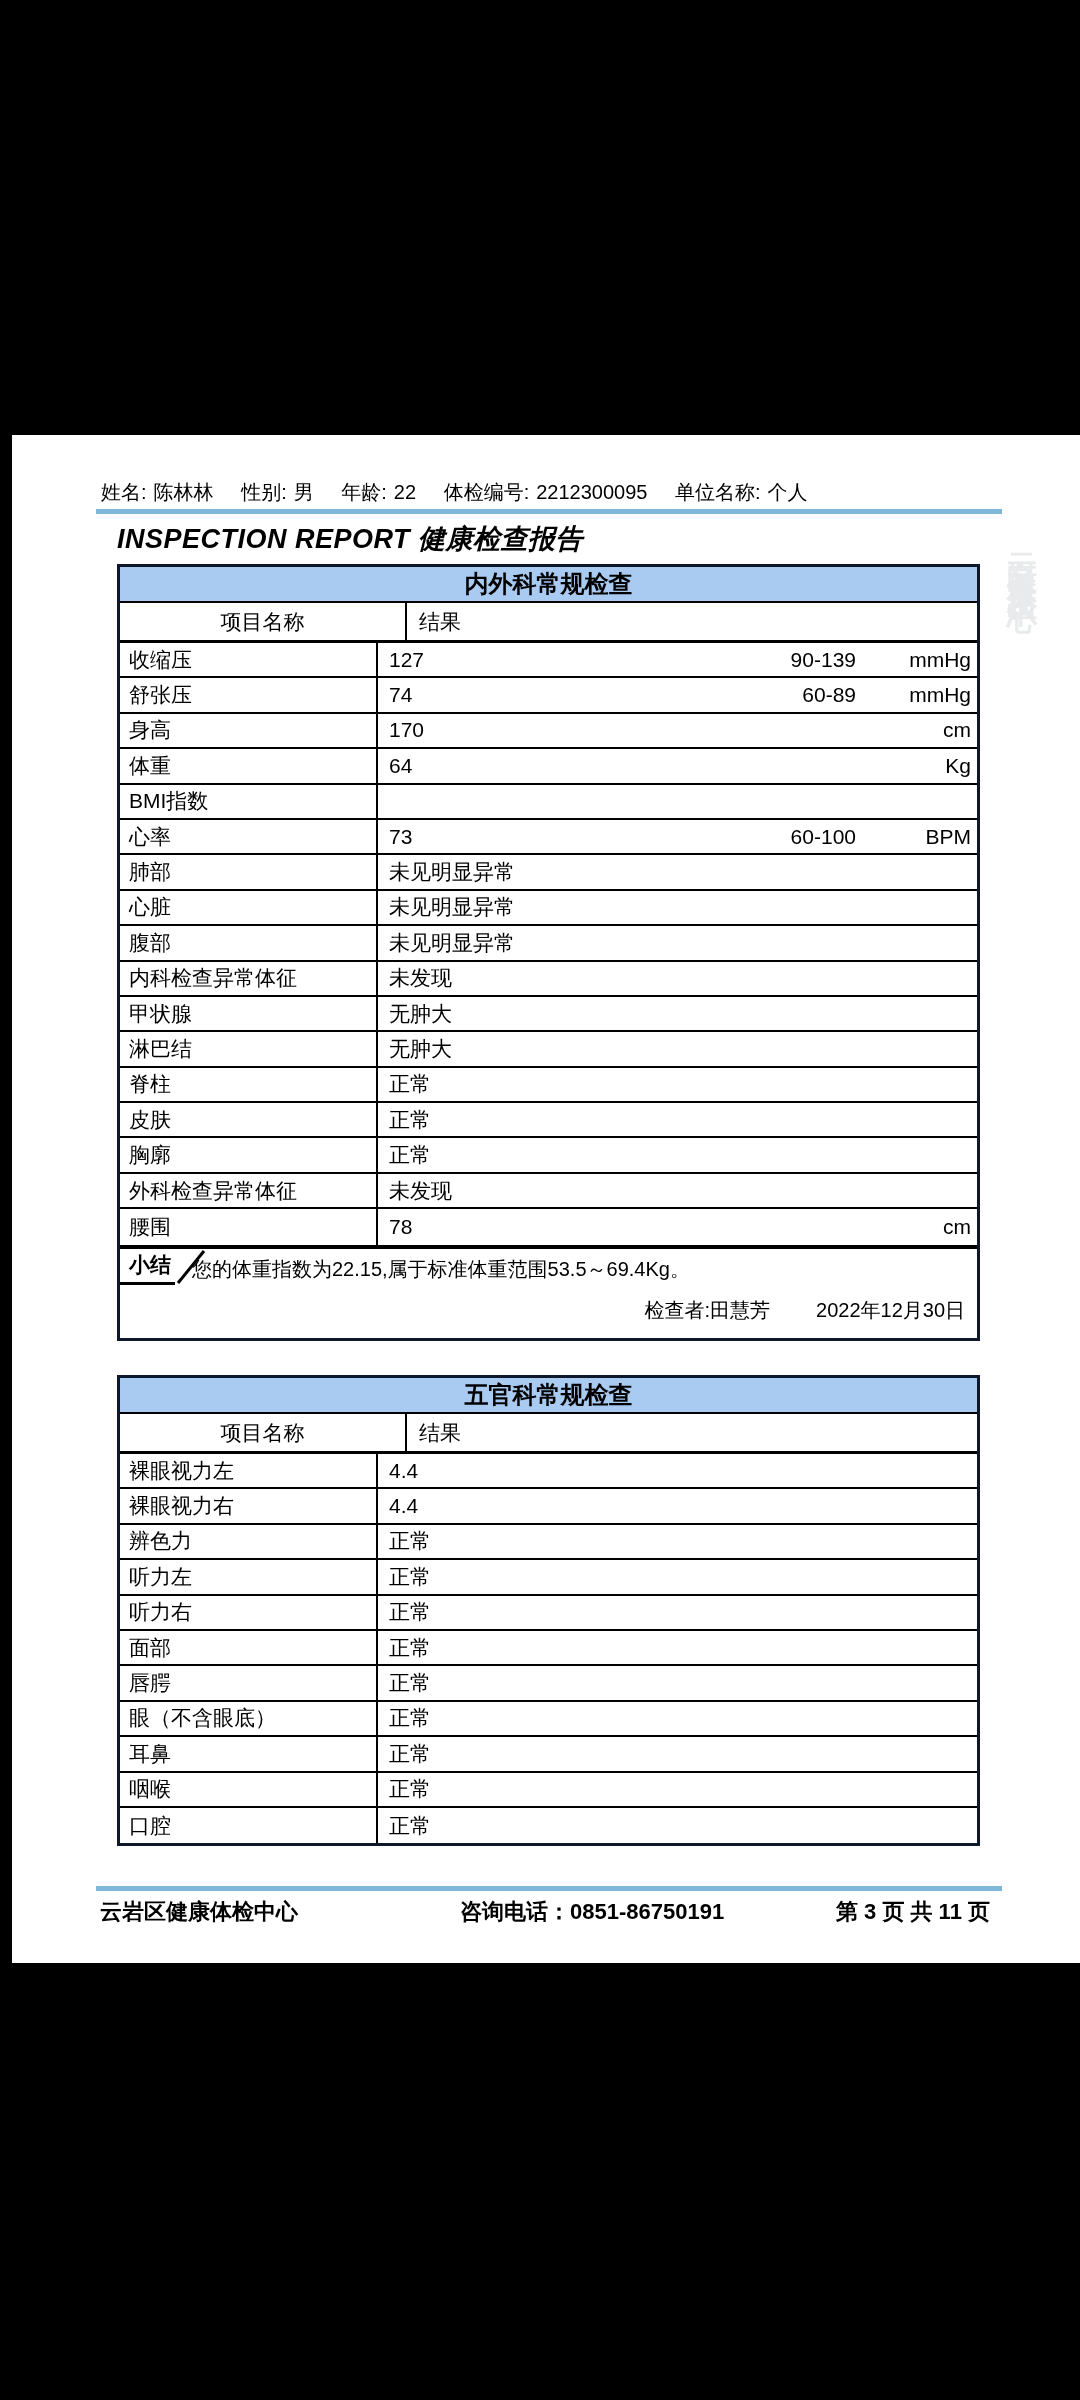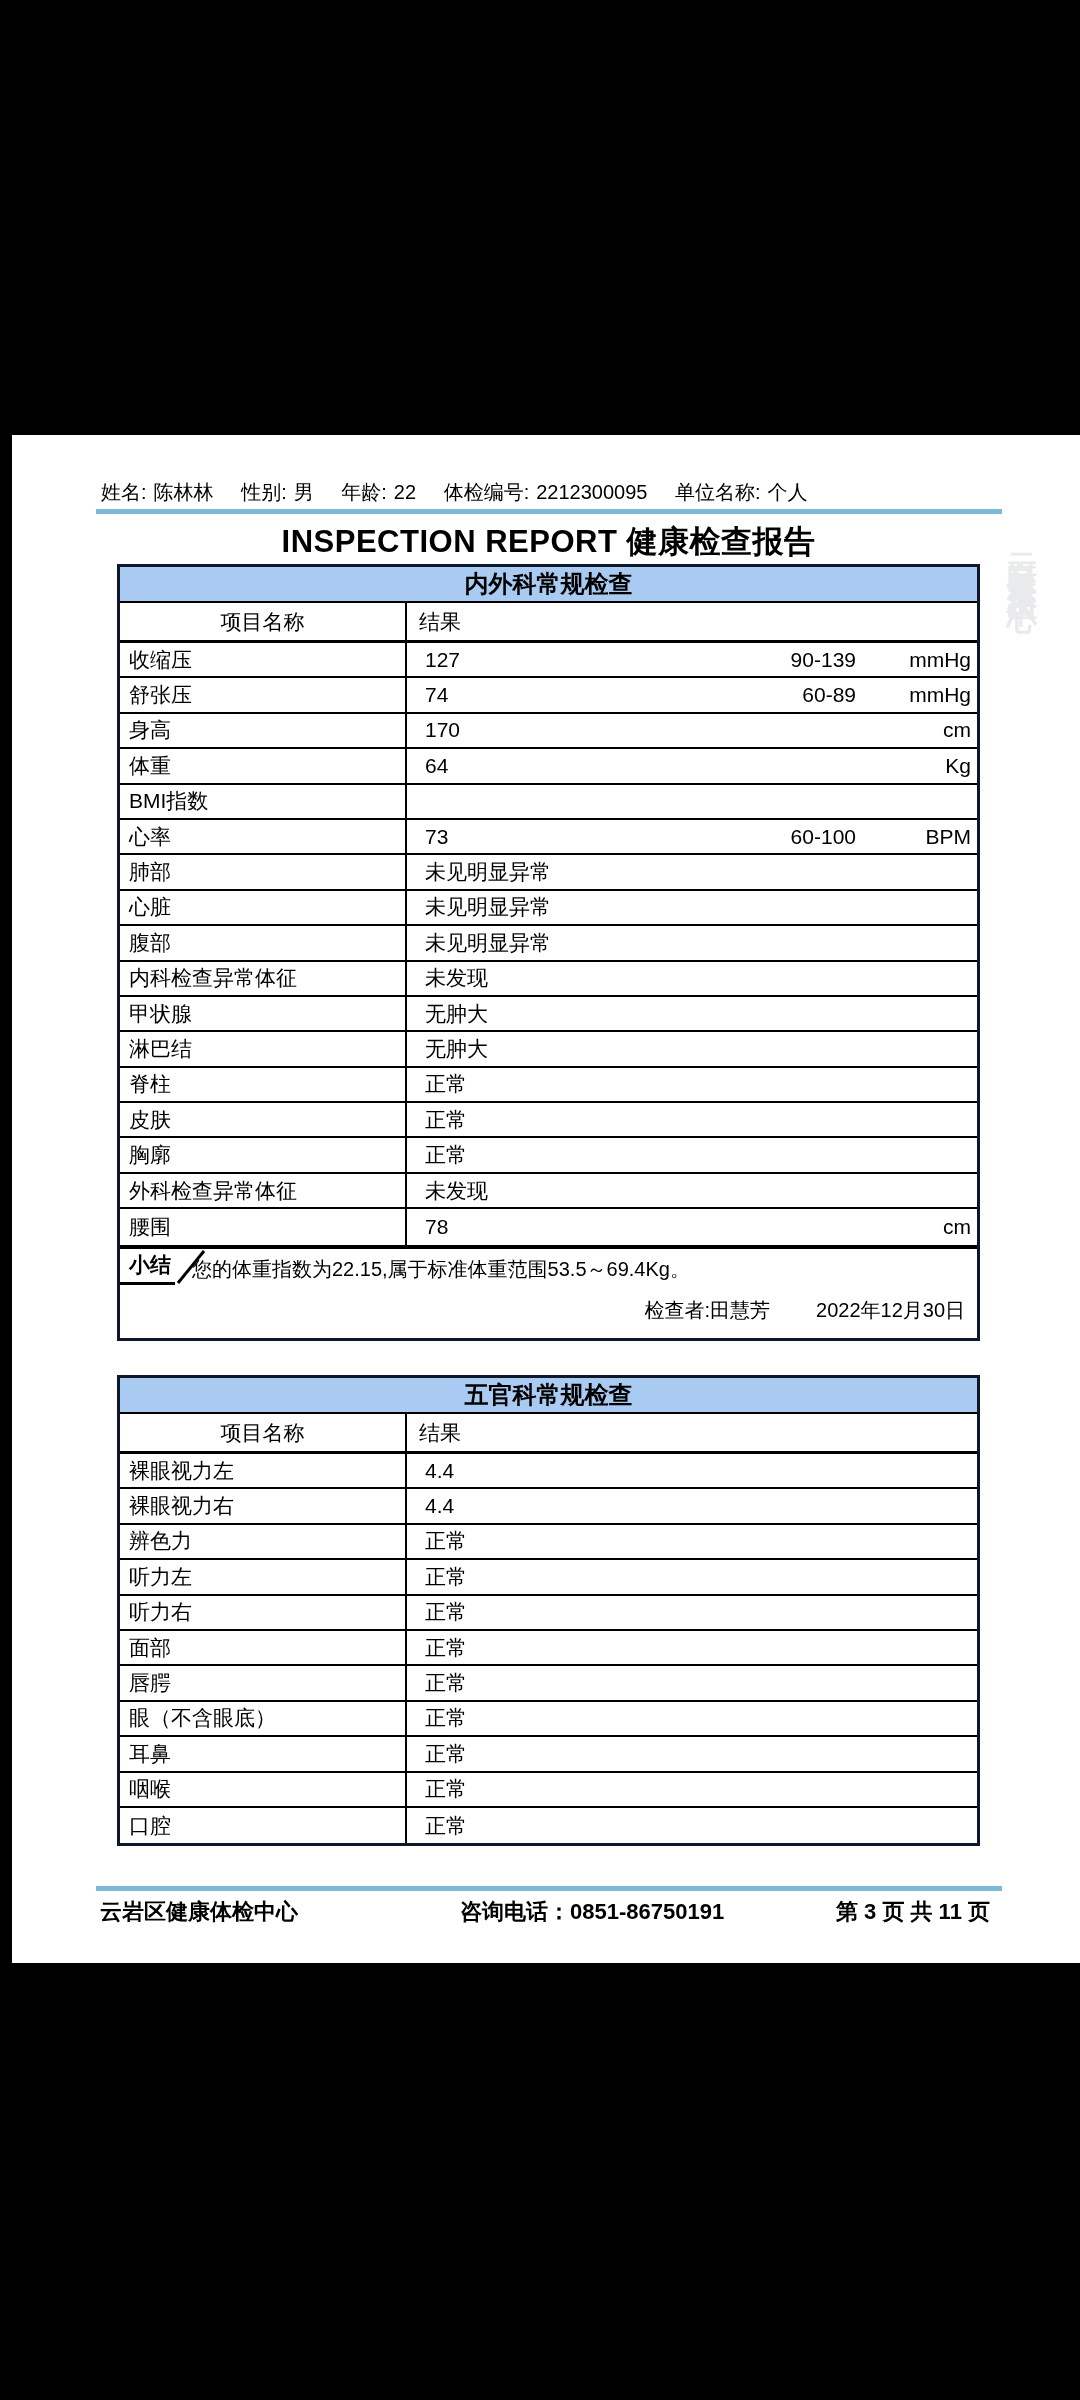--- a/index.html
+++ b/index.html
@@ -12,38 +12,38 @@
 
   .patient{position:absolute;top:44px;left:89px;font-size:20px;white-space:nowrap;}
   .pgroup{margin-right:22px;}
   .plabel{margin-right:7px;}
 
   .rule{position:absolute;left:84px;width:906px;height:5px;background:var(--rule-blue,#7fb9d9);}
   .rule-top{top:74px;}
   .rule-bottom{top:1451px;}
 
   .title{position:absolute;top:86px;left:105px;width:863px;height:38px;
-         text-align:center;font-size:31px;font-weight:bold;letter-spacing:.5px;}
+         text-align:left;font-size:27px;font-weight:bold;letter-spacing:.5px;font-style:italic;}
 
   .tbl{position:absolute;left:105px;width:863px;border:3px solid #0f172a;box-sizing:border-box;background:#fff;}
   .tbl1{top:129px;}
   .tbl2{top:940px;}
   .band{height:34px;line-height:34px;background:var(--table-header-bg,#a9cbf2);
         border-bottom:2px solid #000;text-align:center;font-weight:bold;font-size:24px;}
   .hrow{display:flex;height:37px;border-bottom:3px solid #000;font-size:21px;box-sizing:content-box;}
   .hc1{width:287px;border-right:2px solid #000;box-sizing:border-box;
        display:flex;align-items:center;justify-content:center;}
   .hc2{flex:1;display:flex;align-items:center;padding-left:12px;}
   .row{display:flex;height:35.4px;box-sizing:border-box;border-bottom:2px solid #000;font-size:21px;}
   .rows .row:last-child{border-bottom:none;}
   .tbl2 .rows .row:last-child{border-bottom:none;}
-  .cname{width:287px;border-right:2px solid #000;box-sizing:border-box;
+  .cname{width:258px;border-right:2px solid #000;box-sizing:border-box;
          display:flex;align-items:center;padding-left:9px;}
   .cres{flex:1;display:flex;align-items:center;}
-  .rv{flex:1;padding-left:18px;}
+  .rv{flex:1;padding-left:11px;}
   .rr{width:120px;text-align:right;}
   .ru{width:115px;text-align:right;padding-right:6px;}
 
   .summary{position:relative;height:89px;border-top:4px solid #000;font-size:20px;}
   .tag{position:absolute;top:0;left:0;height:36px;display:flex;align-items:stretch;}
   .tagtxt{display:flex;align-items:center;font-weight:bold;font-size:21px;
           padding:0 4px 0 9px;border-bottom:3px solid #000;}
   .tagslash{display:block;}
   .sumtext{position:absolute;top:7px;left:72px;right:12px;}
   .examiner{position:absolute;right:12px;top:48px;white-space:nowrap;font-size:20px;}

